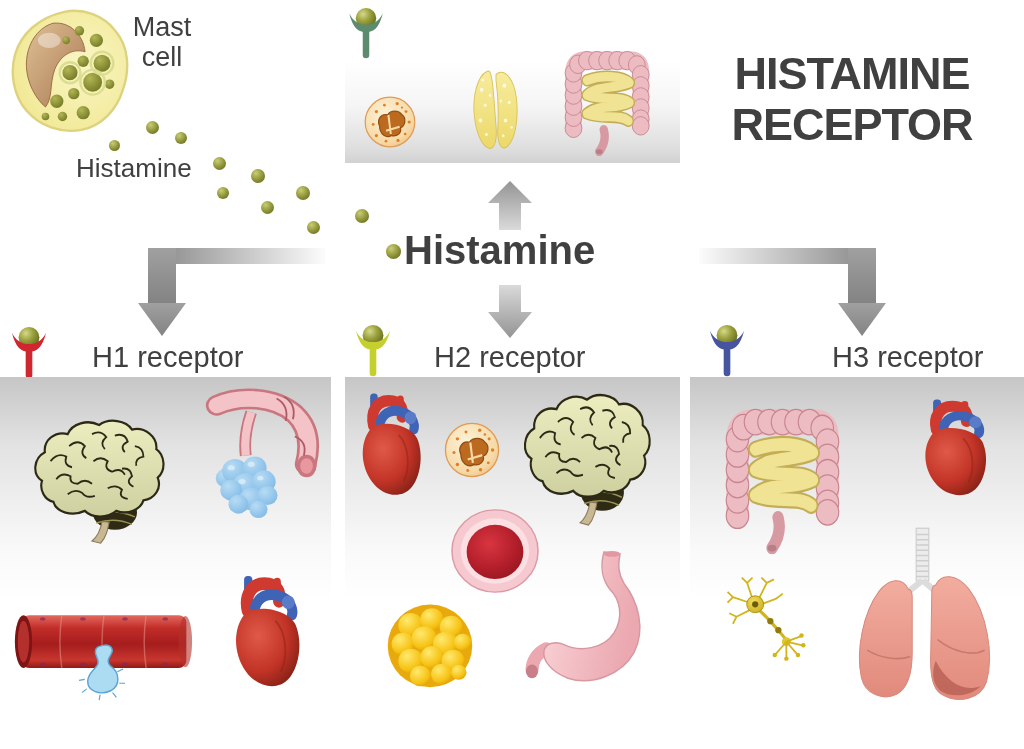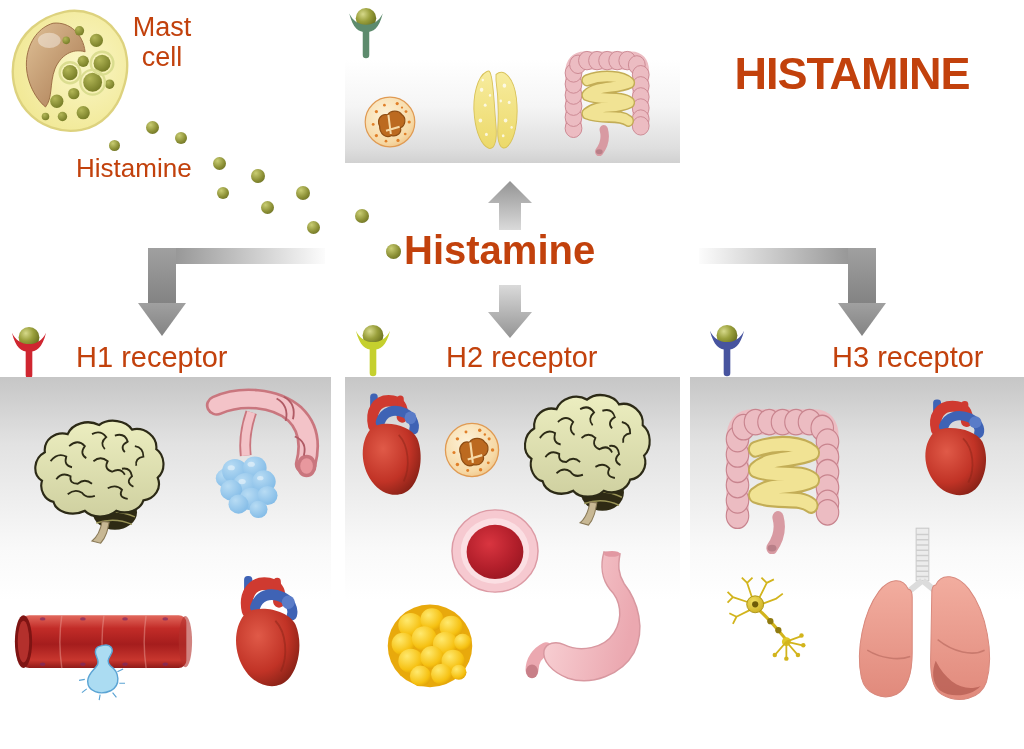--- a/index.html
+++ b/index.html
@@ -1,18 +1,18 @@
 <!DOCTYPE html>
 <html><head>
 <meta charset="utf-8">
 <style>
   html,body{margin:0;padding:0;background:#fff;}
   :root{--h1:#cf2630;--h2:#c5d02e;--h3:#47549f;--h4:#5d8b6d;}
   .stage{position:relative;width:1024px;height:749px;background:#ffffff;overflow:hidden;
-         font-family:"Liberation Sans",sans-serif;color:#c2410c;}
+         font-family:"Liberation Sans",sans-serif;color:#404040;}
   .abs{position:absolute;}
   .panel{position:absolute;background:linear-gradient(180deg,#c6c6c6 0%,#e2e2e2 18%,#f9f9f9 46%,#ffffff 60%);}
   .panel-top{position:absolute;background:linear-gradient(180deg,#ffffff 0%,#f5f5f5 45%,#dedede 86%,#d1d1d1 100%);}
   .rlabel{position:absolute;font-size:29px;letter-spacing:0px;white-space:nowrap;}
   .title{position:absolute;left:690px;top:48px;width:324px;text-align:center;
          font-size:45px;line-height:51px;font-weight:bold;letter-spacing:-1px;}
   .mast-label{position:absolute;left:112px;top:12px;width:100px;text-align:center;
               font-size:27px;line-height:30px;}
   .release-label{position:absolute;left:76px;top:153px;font-size:26px;white-space:nowrap;}
   .center-label{position:absolute;left:404px;top:228px;font-size:40px;font-weight:bold;white-space:nowrap;}
@@ -409,58 +409,59 @@
       <stop offset="0" stop-color="#a0a0a0"></stop>
         <stop offset="1" stop-color="#838383"></stop>
     </linearGradient>
     <rect x="5" y="3" width="177" height="16" fill="url(#gradRH)"></rect>
     <rect x="154" y="3" width="28" height="55" fill="url(#gradRV)"></rect>
     <polygon points="144,58 192,58 168,91" fill="url(#gradRV)"></polygon>
   </svg>
 
   <div class="title">
     <div>HISTAMINE</div>
+    <div>RECEPTOR</div>
   </div>
 
   <svg class="ric ric-h4" style="left:346px;top:8px" width="40" height="54" viewBox="0 0 40 58">
       <use href="#sym-receptor"></use>
     </svg>
   <div class="panel-top" style="left:345px;top:60px;width:335px;height:103px"></div>
   <svg class="organ" style="left:362px;top:94px;width:56px;height:56px" viewBox="0 0 70 70" preserveAspectRatio="none">
       <use href="#sym-wbc"></use>
     </svg>
   <svg class="organ" style="left:460px;top:62px;width:66px;height:94px" viewBox="0 0 110 135" preserveAspectRatio="none">
       <use href="#sym-thymus"></use>
     </svg>
   <svg class="organ" style="left:550px;top:36px;width:112px;height:120px" viewBox="0 0 200 195" preserveAspectRatio="none">
       <use href="#sym-intestine"></use>
     </svg>
 
   <svg class="ric ric-h1" style="left:8px;top:327px" width="42" height="55" viewBox="0 0 40 58">
       <use href="#sym-receptor"></use>
     </svg>
-  <div class="rlabel" style="left:76px;top:341px">H1 receptor</div>
+  <div class="rlabel" style="left:92px;top:341px">H1 receptor</div>
   <div class="panel" style="left:0px;top:377px;width:331px;height:372px"></div>
   <svg class="organ" style="left:22px;top:416px;width:150px;height:128px" viewBox="0 0 210 170" preserveAspectRatio="none">
       <use href="#sym-brain"></use>
     </svg>
   <svg class="organ" style="left:204px;top:388px;width:118px;height:130px" viewBox="0 0 130 150" preserveAspectRatio="none">
       <use href="#sym-bronchiole"></use>
     </svg>
   <svg class="organ" style="left:12px;top:600px;width:182px;height:104px" viewBox="0 0 190 110" preserveAspectRatio="none">
       <use href="#sym-vessel"></use>
     </svg>
   <svg class="organ" style="left:222px;top:572px;width:92px;height:122px" viewBox="0 0 100 125" preserveAspectRatio="none">
       <use href="#sym-heart"></use>
     </svg>
 
   <svg class="ric ric-h2" style="left:352px;top:325px" width="42" height="55" viewBox="0 0 40 58">
       <use href="#sym-receptor"></use>
     </svg>
-  <div class="rlabel" style="left:446px;top:341px">H2 receptor</div>
+  <div class="rlabel" style="left:434px;top:341px">H2 receptor</div>
   <div class="panel" style="left:345px;top:377px;width:335px;height:372px"></div>
   <svg class="organ" style="left:350px;top:390px;width:84px;height:112px" viewBox="0 0 100 125" preserveAspectRatio="none">
       <use href="#sym-heart"></use>
     </svg>
   <svg class="organ" style="left:442px;top:420px;width:60px;height:60px" viewBox="0 0 70 70" preserveAspectRatio="none">
       <use href="#sym-wbc"></use>
     </svg>
   <svg class="organ" style="left:512px;top:390px;width:146px;height:136px" viewBox="0 0 210 170" preserveAspectRatio="none">
       <use href="#sym-brain"></use>
     </svg>

